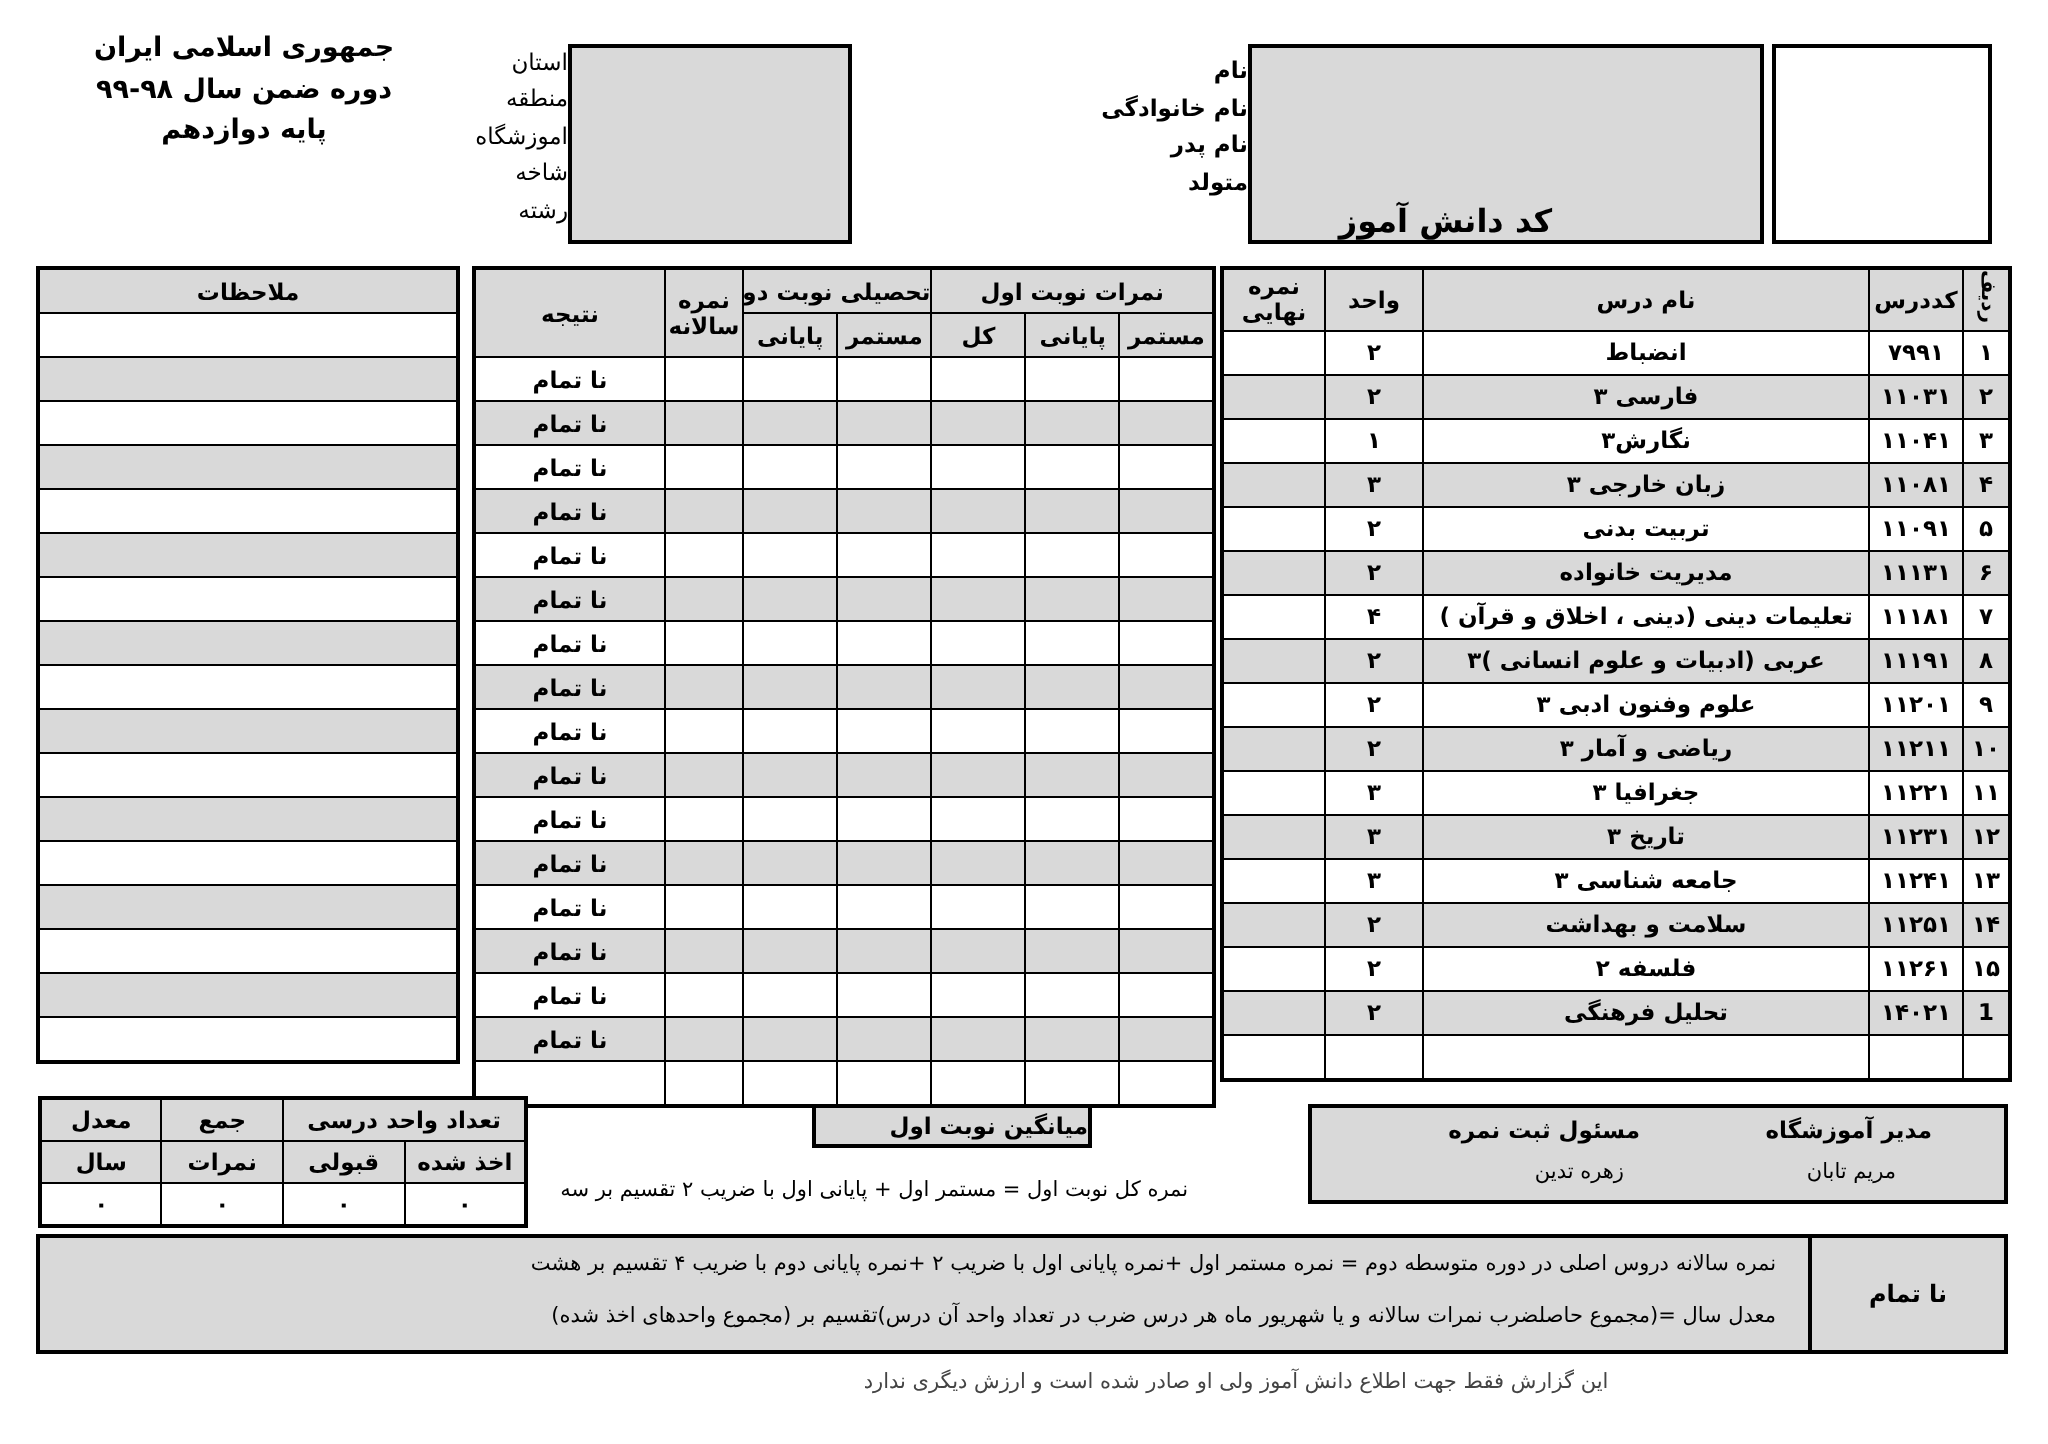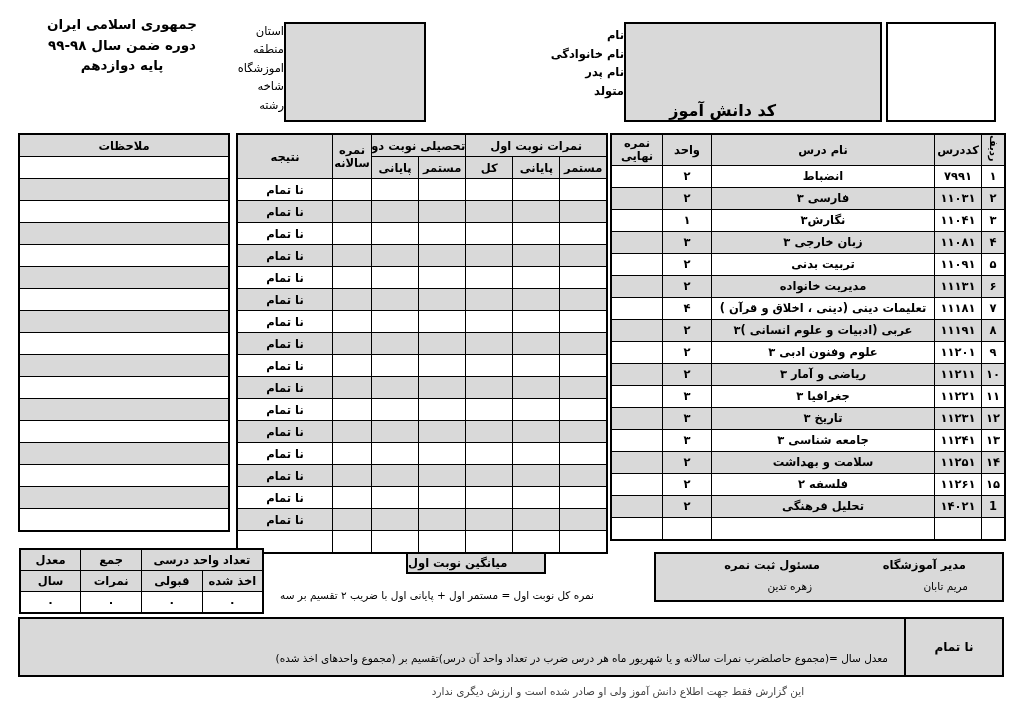--- a/index.html
+++ b/index.html
@@ -159,21 +159,21 @@
     text-align: center;
     vertical-align: middle;
     height: 20px;
     padding: 0;
     white-space: nowrap;
   }
   #tbl-summary thead th { background: #d9d9d9; }
 
   #avg-term1 {
     top: 552px; right: 478px; width: 140px; height: 22px;
-    display: flex; align-items: center; justify-content: flex-end;
+    display: flex; align-items: center; justify-content: flex-start;
     font-size: 11.5px; font-weight: bold;
   }
   #formula-1 {
     position: absolute;
     top: 589px; right: 430px;
     font-size: 10.5px;
     white-space: nowrap;
   }
 
   #sign-box {
@@ -186,21 +186,21 @@
   #sign-label-mgr {
     position: absolute; top: 558px; right: 58px;
     font-size: 11.5px; font-weight: bold;
   }
   #sign-name-reg {
     position: absolute; top: 580px; right: 212px;
     font-size: 10.5px;
     margin-left: 38px;
   }
   #sign-name-mgr {
-    position: absolute; top: 580px; right: 56px;
+    position: absolute; top: 580px; right: 76px;
     font-size: 10.5px;
   }
 
   #notes-outer {
     top: 617px; right: 20px; width: 986px; height: 60px;
   }
   #notes-result {
     top: 617px; right: 20px; width: 100px; height: 60px;
     display: flex; align-items: center; justify-content: center;
     font-size: 12px; font-weight: bold;
@@ -661,16 +661,17 @@
   <div class="box" id="sign-box"></div>
   <div id="sign-label-reg">مسئول ثبت نمره</div>
   <div id="sign-name-reg">زهره تدین</div>
   <div id="sign-label-mgr">مدیر آموزشگاه</div>
   <div id="sign-name-mgr">مریم تابان</div>
 
   <div class="box" id="notes-outer"></div>
   <div class="box" id="notes-result">
     <span>نا تمام</span>
   </div>
+  <div id="note-line-1">نمره سالانه دروس اصلی در دوره متوسطه دوم = نمره مستمر اول +نمره پایانی اول با ضریب ۲ +نمره پایانی دوم با ضریب ۴ تقسیم بر هشت</div>
   <div id="note-line-2">معدل سال =(مجموع حاصلضرب نمرات سالانه و یا شهریور ماه هر درس ضرب در تعداد واحد آن درس)تقسیم بر (مجموع واحدهای اخذ شده)</div>
 
   <div id="disclaimer">این گزارش فقط جهت اطلاع دانش آموز ولی او صادر شده است و ارزش دیگری ندارد</div>
 </div>
 
 </body></html>

